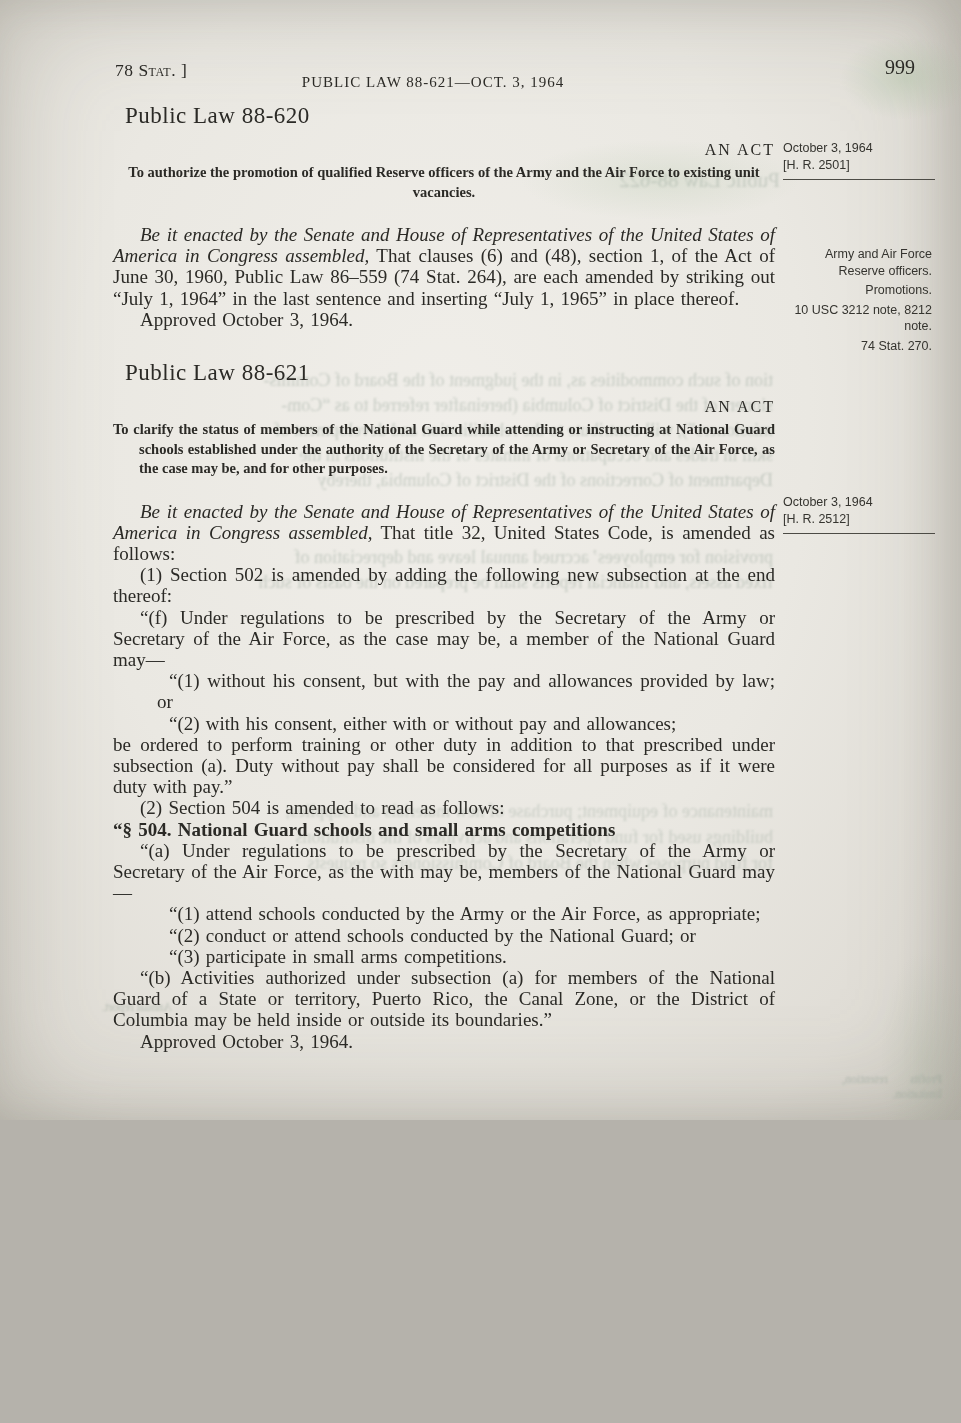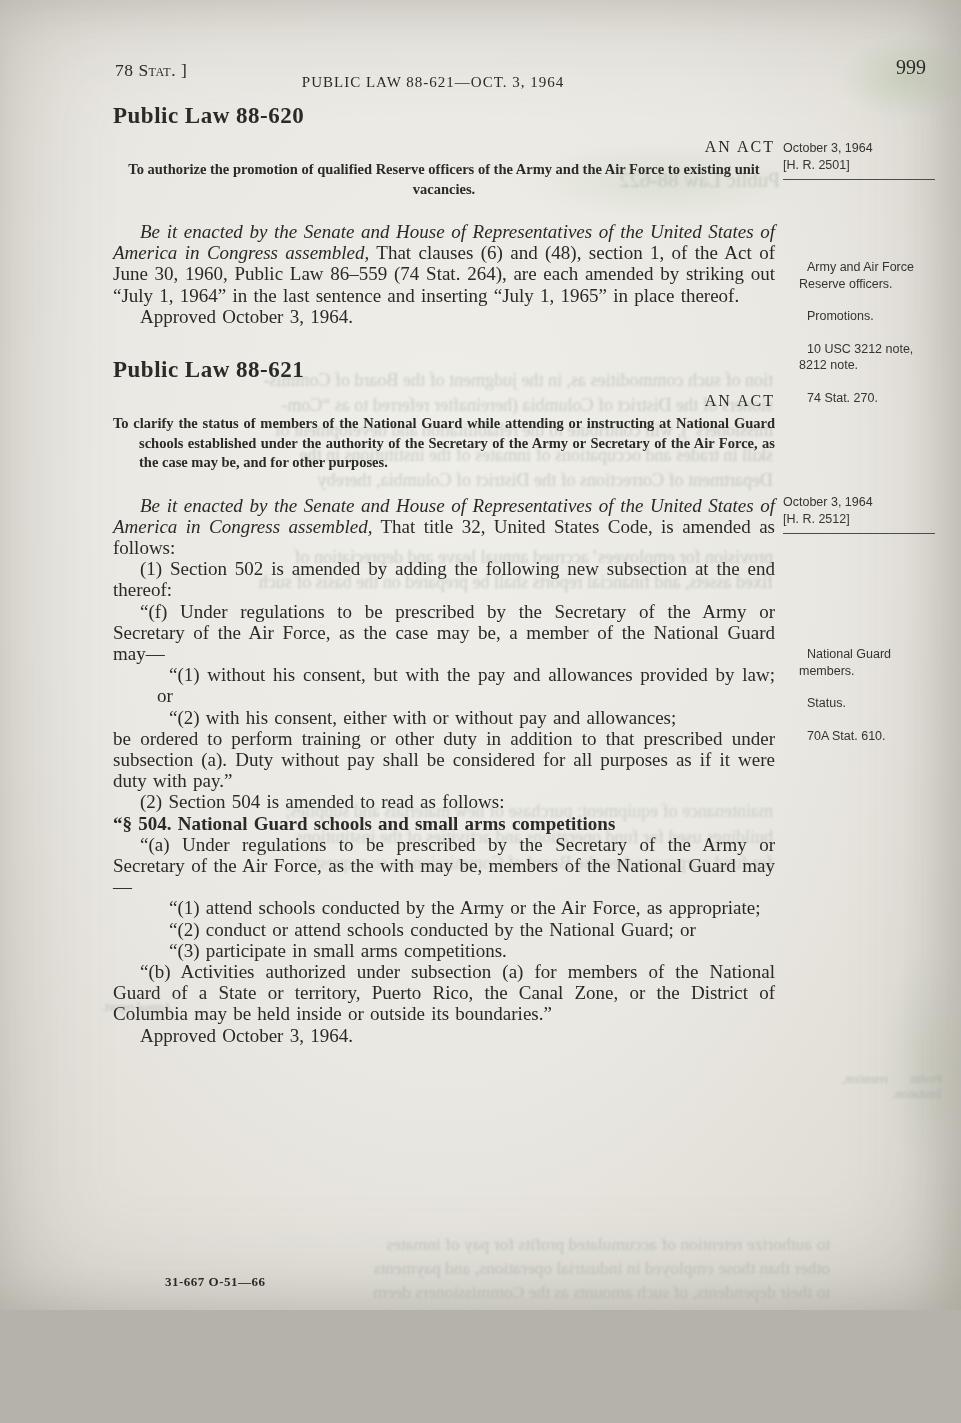--- a/index.html
+++ b/index.html
@@ -1,18 +1,18 @@
 <!DOCTYPE html>
 <html><head>
 <meta charset="utf-8">
 <style>
   html,body{margin:0;padding:0;background:#b5b2ab;}
   .page{
     position:relative;
-    width:961px;height:1310px;
+    width:961px;height:1120px;
     margin:0 auto;
     overflow:hidden;
     background:radial-gradient(ellipse at 46% 38%, #f0eee9 0%, #eae8e2 50%, #e0ddd6 82%, #d3d0c8 100%);
     box-shadow:inset 0 0 110px rgba(110,105,92,.30), inset -18px 0 40px rgba(110,105,92,.18);
     font-family:"Liberation Serif","DejaVu Serif",serif;
     color:#2b2a26;
   }
   
   .bleed{
     position:absolute;
@@ -37,42 +37,42 @@
   .smudge-a{left:840px;top:36px;width:130px;height:84px;background:radial-gradient(closest-side,rgba(150,180,140,.30),transparent);}
   .smudge-b{left:520px;top:140px;width:280px;height:80px;background:radial-gradient(closest-side,rgba(150,180,140,.18),transparent);}
   .smudge-c{left:880px;top:950px;width:90px;height:220px;background:radial-gradient(closest-side,rgba(140,160,130,.14),transparent);}
 
   
   .ink{position:relative;z-index:2;}
 
   .running-head-left{position:absolute;left:115px;top:60px;font-size:17.5px;letter-spacing:.5px;}
   .sc{font-variant:small-caps;}
   .running-head-center{position:absolute;left:113px;top:74px;width:640px;text-align:center;font-size:15px;letter-spacing:1px;}
-  .running-head-right{position:absolute;right:35px;top:56px;font-size:20px;}
+  .running-head-right{position:absolute;right:46px;top:56px;font-size:20px;}
 
   .column{position:absolute;left:113px;top:0;width:662px;}
-  .law-title{font-size:23px;letter-spacing:.5px;margin:0;font-weight:700;}
+  .law-title{font-size:23px;letter-spacing:.5px;margin:12px;font-weight:400;}
   .law1-title{margin-top:103px;}
   .law2-title{margin-top:30px;}
   .an-act{margin-top:9px;text-align:right;font-size:16px;letter-spacing:2px;}
   .headnote{margin:4px 0 0 0;font-weight:700;font-size:14.5px;line-height:19.5px;}
   .headnote-centered{text-align:center;}
   .headnote-hanging{text-align:justify;padding-left:26px;text-indent:-26px;}
   p.body{margin:0;font-size:19px;line-height:21.2px;text-align:justify;word-spacing:1.5px;}
   p.first{margin-top:22px;}
   .it{font-style:italic;}
   .ind{text-indent:27px;}
   .sub{margin-left:44px !important;text-indent:12px;}
   .flush{text-indent:0;}
   .approved{margin-top:4px;}
   .h504{margin:9px 0 5px 0;font-size:19.5px;font-weight:700;text-indent:0;text-align:left;}
 
   .mnote{position:absolute;left:783px;width:152px;font-family:"Liberation Sans","DejaVu Sans",sans-serif;font-size:12.5px;line-height:16.5px;color:#35342f;z-index:2;}
   .mnote-date{border-bottom:1.6px solid #4c4b45;padding-bottom:6px;}
-  .mnote-item{text-indent:8px;margin:16px;}
+  .mnote-item{text-indent:8px;margin:3px;text-align:right;}
   .m-date-1{top:140px;}
   .m-note-1{top:243px;}
   .m-date-2{top:494px;}
   .m-note-2{top:630px;}
 
   .print-code{position:absolute;left:165px;top:1274px;font-size:13px;font-weight:700;letter-spacing:.5px;z-index:2;}
 </style>
 </head>
 <body>
 
@@ -142,21 +142,16 @@
   <div class="mnote m-note-1">
     <p class="mnote-item">Army and Air Force Reserve officers.</p>
     <p class="mnote-item">Promotions.</p>
     <p class="mnote-item">10 USC 3212 note, 8212 note.</p>
     <p class="mnote-item">74 Stat. 270.</p>
   </div>
   <div class="mnote mnote-date m-date-2">
     <div>October 3, 1964</div>
     <div>[H. R. 2512]</div>
   </div>
-  <div class="mnote m-note-2">
-    <p class="mnote-item">National Guard members.</p>
-    <p class="mnote-item">Status.</p>
-    <p class="mnote-item">70A Stat. 610.</p>
-  </div>
 
   <div class="print-code">31-667 O-51—66</div>
 
 </div>
 
 </body></html>

